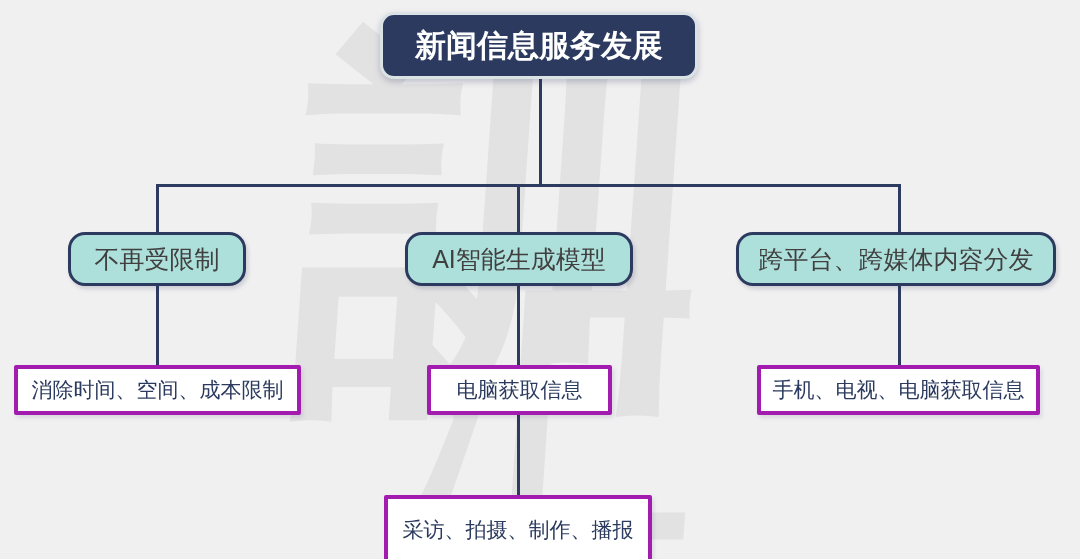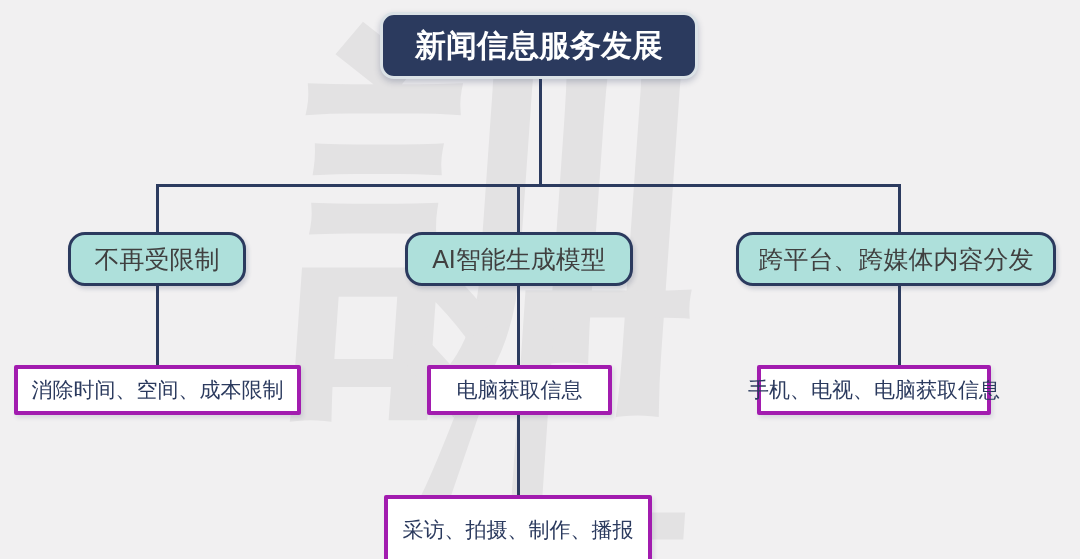--- a/index.html
+++ b/index.html
@@ -83,21 +83,21 @@
     color: var(--node-dark);
     border: 4px solid #a21caf;
     border-radius: 2px;
     font-size: 21px;
     height: 50px;
     top: 365px;
     box-shadow: 2px 3px 4px rgba(40,50,90,0.12);
   }
   .leaf-1 { left: 14px;  width: 287px; }
   .leaf-2 { left: 427px; width: 185px; }
-  .leaf-3 { left: 757px; width: 234px; }
+  .leaf-3 { left: 757px; width: 283px; }
   .leaf-4 { left: 384px; width: 268px; height: 69px; top: 495px; }
 </style>
 </head>
 <body>
 
 <div class="canvas">
 
   <span class="wm wm-top">訓</span>
   <span class="wm wm-bottom">汇</span>
 

